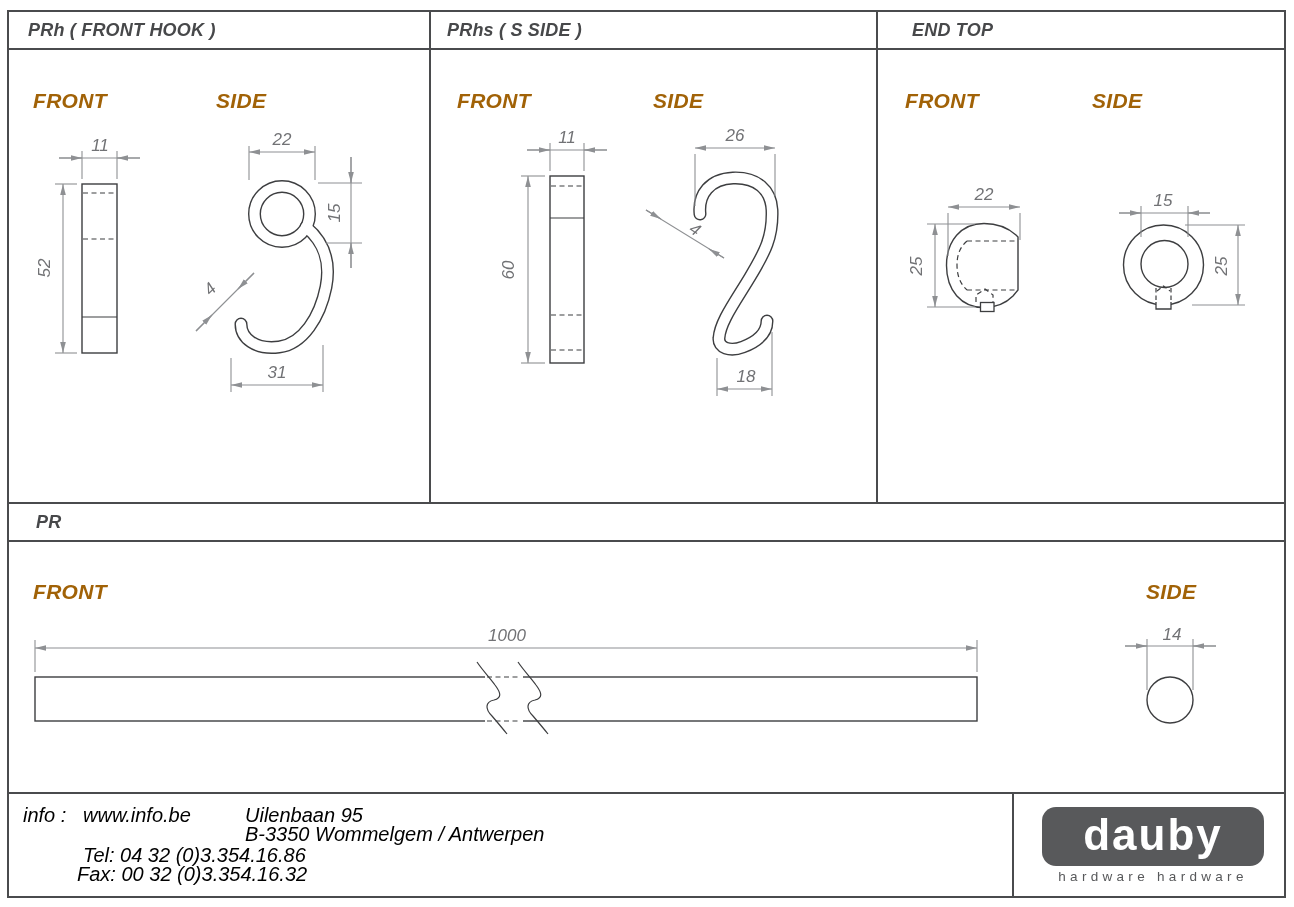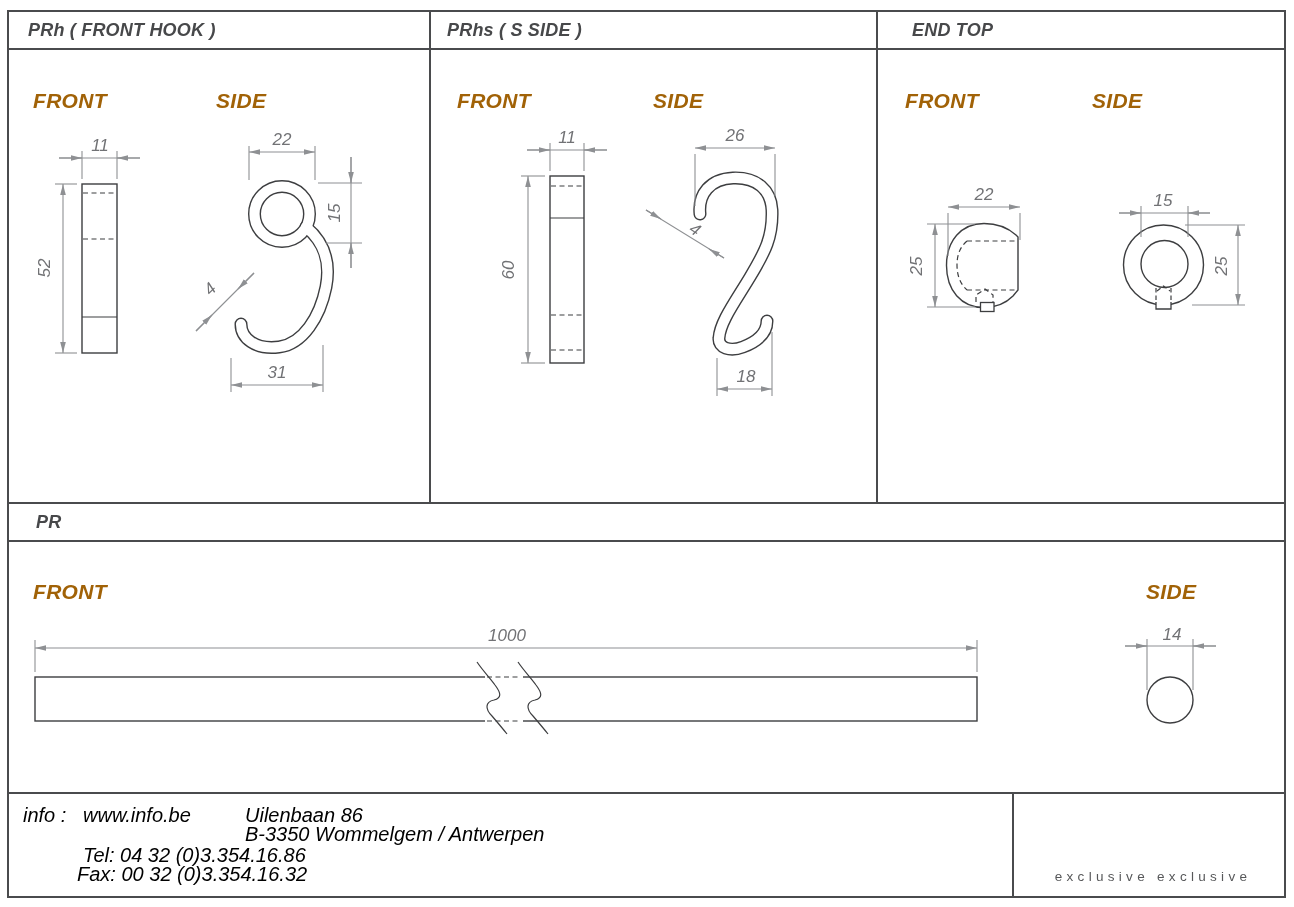--- a/index.html
+++ b/index.html
@@ -218,20 +218,23 @@
   <div class="abs vlabel" style="left:216px;top:89px">SIDE</div>
   <div class="abs vlabel" style="left:457px;top:89px">FRONT</div>
   <div class="abs vlabel" style="left:653px;top:89px">SIDE</div>
   <div class="abs vlabel" style="left:905px;top:89px">FRONT</div>
   <div class="abs vlabel" style="left:1092px;top:89px">SIDE</div>
   <div class="abs vlabel" style="left:33px;top:580px">FRONT</div>
   <div class="abs vlabel" style="left:1146px;top:580px">SIDE</div>
 
   <div class="abs ftext" style="left:23px;top:806px">info :</div>
   <div class="abs ftext" style="left:83px;top:806px">www.info.be</div>
-  <div class="abs ftext" style="left:245px;top:806px">Uilenbaan 86</div>
+  <div class="abs ftext" style="left:245px;top:806px">Uilenbaan 95</div>
   <div class="abs ftext" style="left:245px;top:825px">B-3350 Wommelgem / Antwerpen</div>
   <div class="abs ftext" style="left:83px;top:846px">Tel: 04 32 (0)3.354.16.86</div>
   <div class="abs ftext" style="left:77px;top:865px">Fax: 00 32 (0)3.354.16.32</div>
 
-  <div class="abs logo-tag" style="left:1040px;top:869px;width:226px">exclusive exclusive</div>
+  <div class="abs logo-box" style="left:1042px;top:807px;width:222px;height:59px">
+    <span class="logo-word">dauby</span>
+  </div>
+  <div class="abs logo-tag" style="left:1040px;top:869px;width:226px">hardware hardware</div>
 
 </div>
 
 </body></html>

